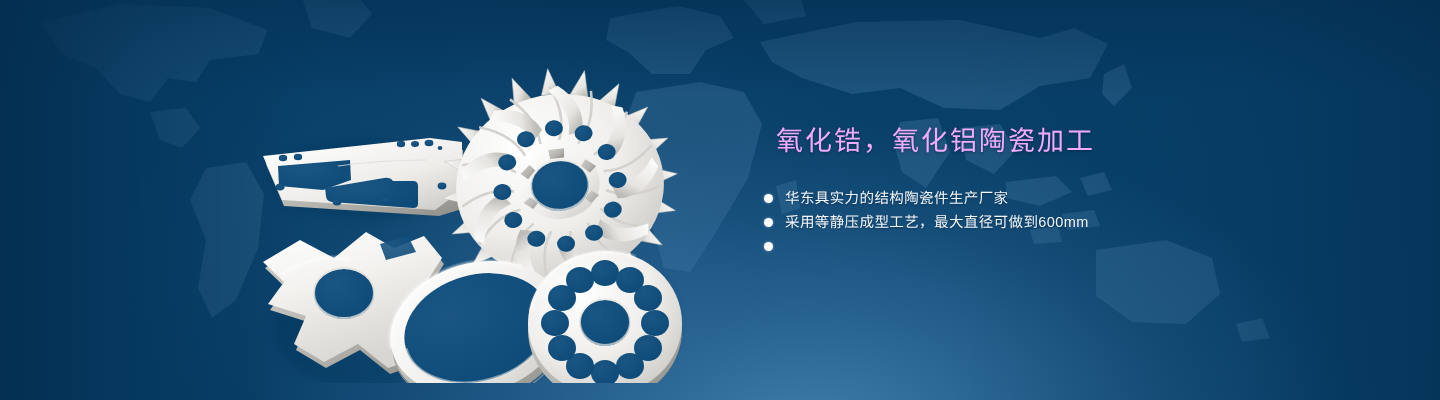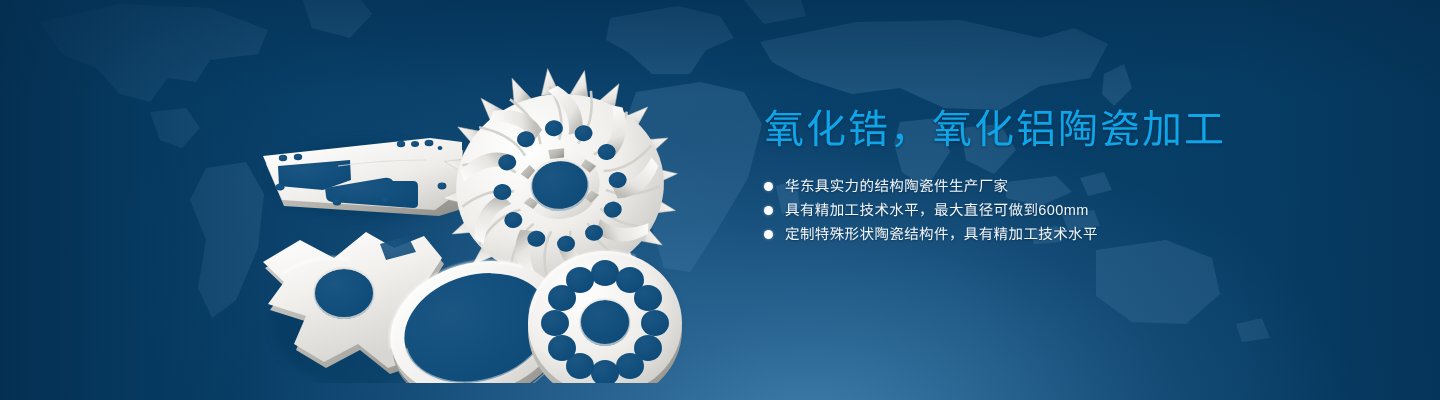--- a/index.html
+++ b/index.html
@@ -81,25 +81,25 @@
   .products svg { display: block; }
 
   
   .copy {
     position: absolute;
     left: 764px;
     top: 108px;
     width: 620px;
   }
   .headline {
-    margin: 0;
-    font-size: 40px;
+    margin: 12px;
+    font-size: 27px;
     line-height: 42px;
     font-weight: 400;
-    color: #0ea5e9;
+    color: #f0abfc;
     letter-spacing: 2px;
     text-shadow: 0 1px 3px rgba(0,18,38,0.45);
     white-space: nowrap;
   }
   .bullets {
     list-style: none;
     margin: 24px 0 8px 0;
     padding: 0;
   }
   .bullet {
@@ -432,22 +432,21 @@
   <div class="copy">
     <h1 class="headline">氧化锆，氧化铝陶瓷加工</h1>
 
     <ul class="bullets">
       <li class="bullet">
         <span class="dot"></span>
         <span class="bullet-text">华东具实力的结构陶瓷件生产厂家</span>
       </li>
       <li class="bullet">
         <span class="dot"></span>
-        <span class="bullet-text">具有精加工技术水平，最大直径可做到600mm</span>
+        <span class="bullet-text">采用等静压成型工艺，最大直径可做到600mm</span>
       </li>
       <li class="bullet">
         <span class="dot"></span>
-        <span class="bullet-text">定制特殊形状陶瓷结构件，具有精加工技术水平</span>
       </li>
     </ul>
   </div>
 
 </div>
 
 </body></html>

